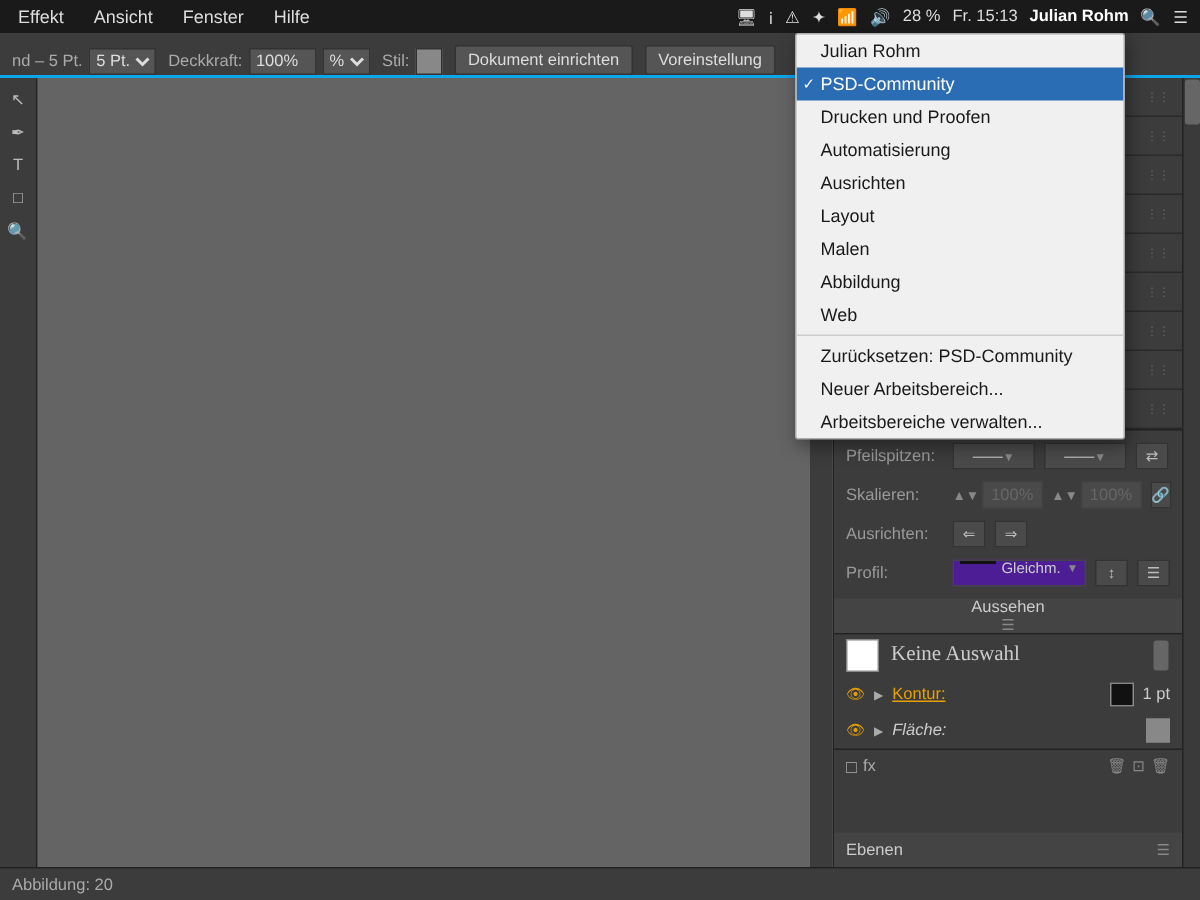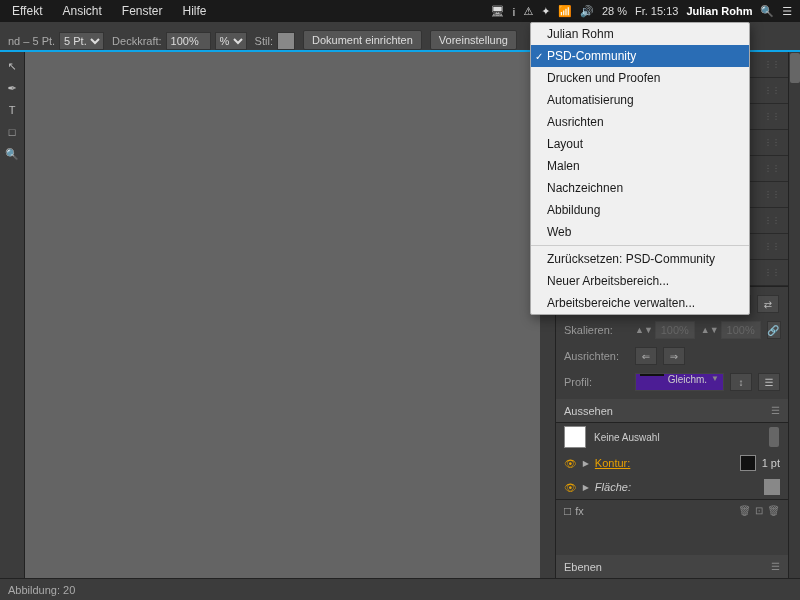--- a/index.html
+++ b/index.html
@@ -234,20 +234,21 @@
     .aussehen-panel {
       flex: 0 0 auto;
     }
     .aussehen-header {
       background: #444;
       height: 24px;
       display: flex;
       align-items: center;
       padding: 0 8px;
       border-bottom: 1px solid #222;
+      flex-direction: column;
     }
     .aussehen-title {
       flex: 1;
       color: #ccc;
       font-size: 11px;
     }
     .keine-auswahl-row {
       display: flex;
       align-items: center;
       gap: 8px;
@@ -255,21 +256,22 @@
       height: 28px;
     }
     .color-swatch-white {
       width: 22px;
       height: 22px;
       background: white;
       border: 1px solid #888;
     }
     .keine-auswahl-text {
       color: #ccc;
-      font-size: 10px;
+      font-size: 14px;
+      font-family: Liberation Serif, serif;
     }
 
     .kontur-row {
       display: flex;
       align-items: center;
       gap: 6px;
       padding: 3px 8px;
       height: 24px;
     }
     .eye-icon {
@@ -734,23 +736,20 @@
     <div class="dropdown-item">
       <span>Ausrichten</span>
     </div>
     <div class="dropdown-item">
       <span>Layout</span>
     </div>
     <div class="dropdown-item">
       <span>Malen</span>
     </div>
     <div class="dropdown-item">
-      <span>Nachzeichnen</span>
-    </div>
-    <div class="dropdown-item">
       <span>Abbildung</span>
     </div>
     <div class="dropdown-item">
       <span>Web</span>
     </div>
     <div class="dropdown-separator"></div>
     <div class="dropdown-item">
       <span>Zurücksetzen: PSD-Community</span>
     </div>
     <div class="dropdown-item">

